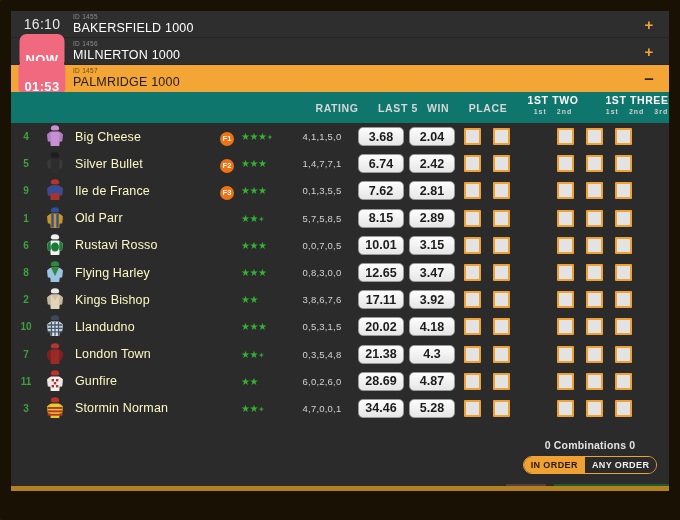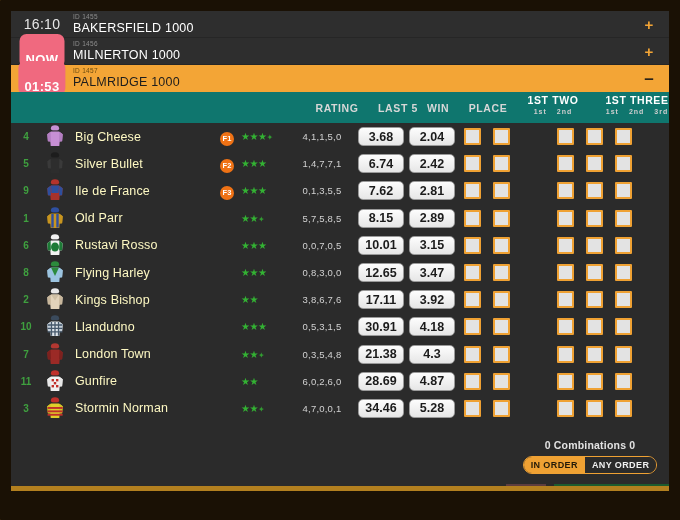--- a/index.html
+++ b/index.html
@@ -520,21 +520,21 @@
       <g stroke="#46586b" stroke-width="1.3">
                 <path d="M6.6 10 H21.4 M6.6 13.4 H21.4 M6.6 16.8 H21.4"></path>
                 <path d="M10.5 7 V20.8 M14 7 V20.8 M17.5 7 V20.8"></path>
               </g>
     </svg>
           </div>
           <div class="r-name">Llandudno</div>
           <div class="r-fav"></div>
           <div class="r-stars">★★★</div>
           <div class="r-last5">0,5,3,1,5</div>
-          <div class="odds">30.91</div>
+          <div class="odds">20.02</div>
           <div class="odds">4.18</div>
           <div class="cbgroup two">
             <span class="cb"></span>
             <span class="cb"></span>
           </div>
           <div class="cbgroup three">
             <span class="cb"></span>
             <span class="cb"></span>
             <span class="cb"></span>
           </div>

